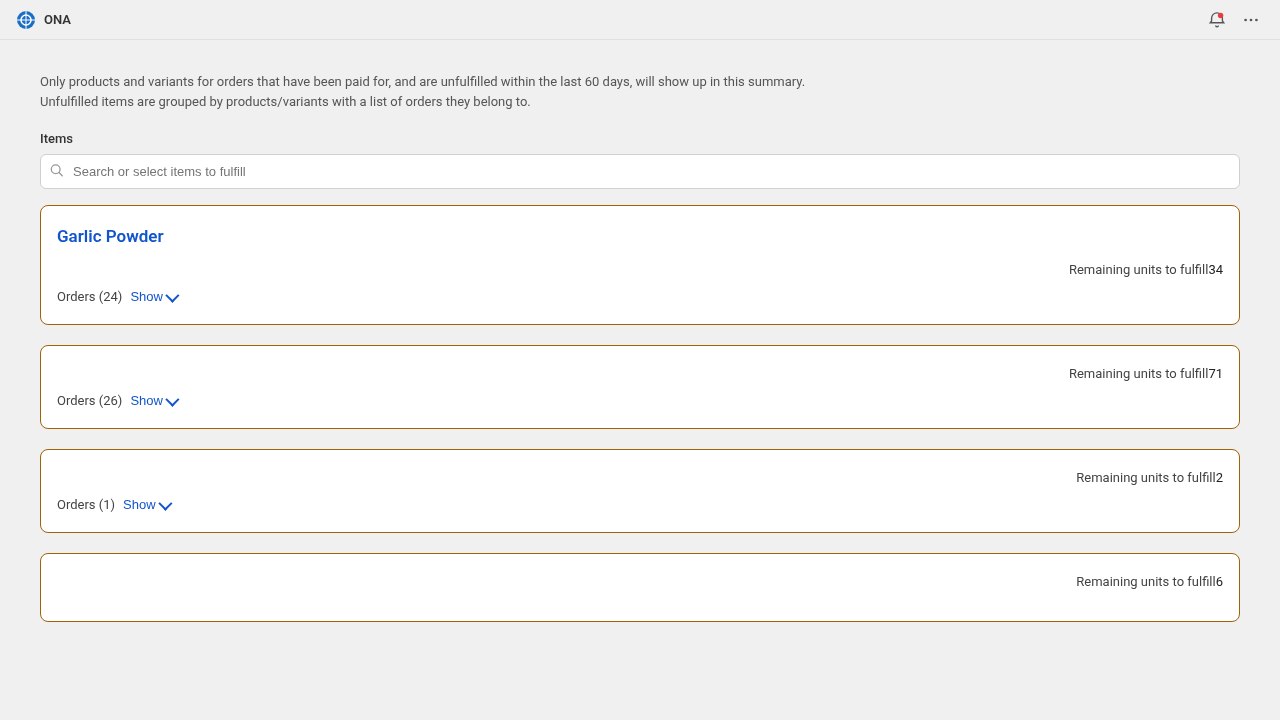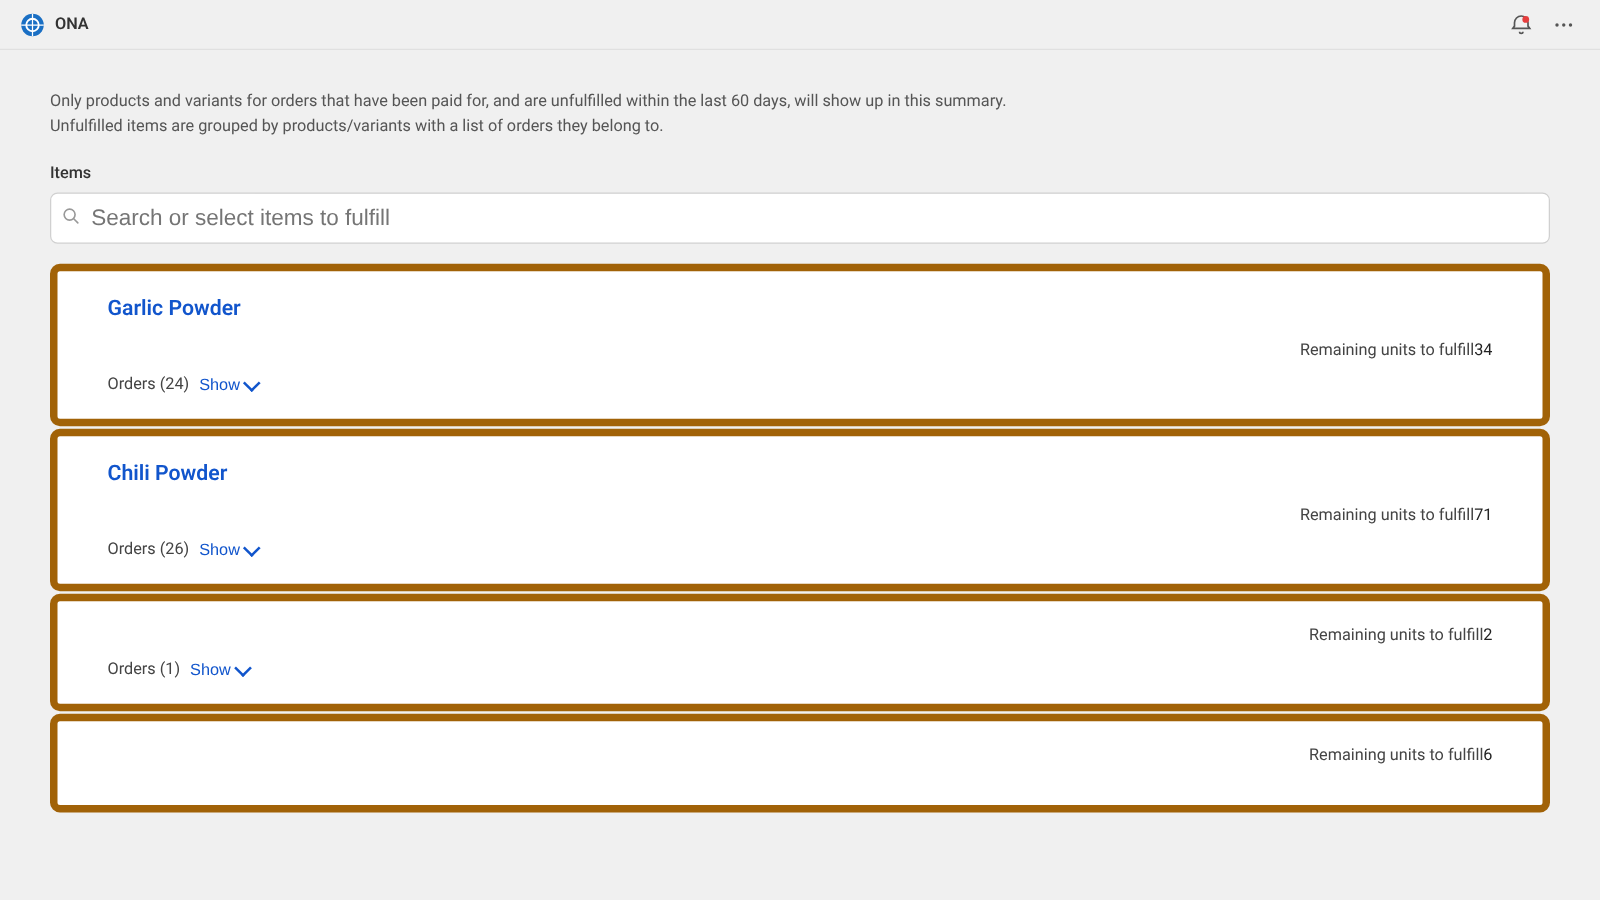--- a/index.html
+++ b/index.html
@@ -107,33 +107,33 @@
       color: #999;
       font-size: 14px;
       pointer-events: none;
     }
 
     .search-input {
       width: 100%;
       padding: 9px 12px 9px 32px;
       border: 1px solid #d0d0d0;
       border-radius: 6px;
-      font-size: 18px;
+      font-size: 13px;
       color: #a21caf;
       background: #fff;
       outline: none;
     }
 
     
     .product-card {
       background: #fff;
       border-radius: 8px;
-      border: 6px solid #a16207;
-      padding: 20px 40px;
-      margin-bottom: 2px;
+      border: 1px solid #a16207;
+      padding: 20px 16px;
+      margin-bottom: 20px;
     }
 
     .product-name {
       font-size: 17px;
       font-weight: 600;
       color: #1155cc;
       margin-bottom: 16px;
       cursor: pointer;
     }
 
@@ -246,21 +246,20 @@
       <div class="orders-row">
         <span class="orders-label">Orders (24)</span>
         <button class="show-btn">
           <span>Show</span>
           <span class="chevron-down"></span>
         </button>
       </div>
     </div>
 
     <div class="product-card">
-      <div class="product-name">Chili Powder</div>
       <div class="product-row">
         <span class="product-row-label">Remaining units to fulfill</span>
         <span class="product-row-value">71</span>
       </div>
       <div class="orders-row">
         <span class="orders-label">Orders (26)</span>
         <button class="show-btn">
           <span>Show</span>
           <span class="chevron-down"></span>
         </button>

